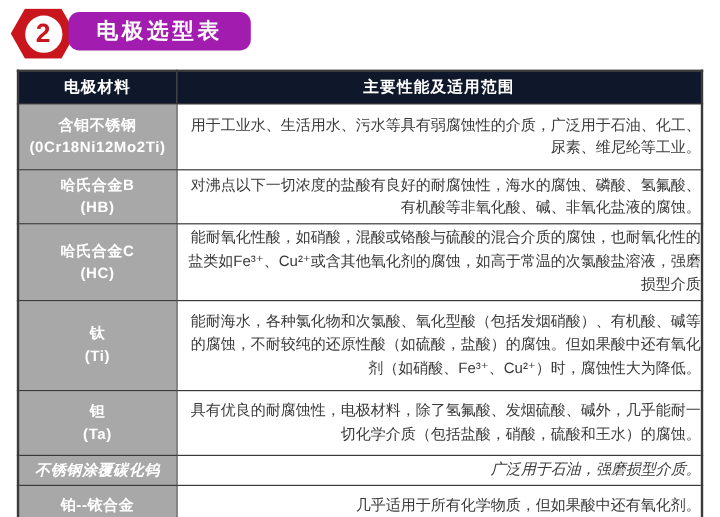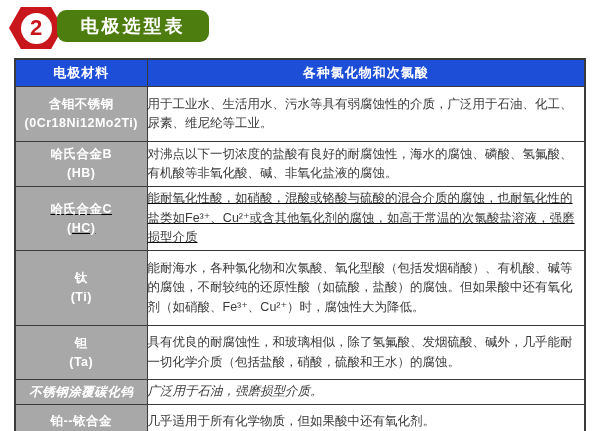--- a/index.html
+++ b/index.html
@@ -29,21 +29,21 @@
     width: 31px; height: 31px; border-radius: 50%;
     background: #ffffff;
     color: #c9161d;
     font-size: 22px; font-weight: bold;
     display: flex; align-items: center; justify-content: center;
     line-height: 1;
   }
   .pill {
     position: absolute; left: 57px; top: 10px;
     width: 152px; height: 32px;
-    background: #4d7c0f;
+    background: #a21caf;
     border-radius: 9px;
     color: #ffffff;
     font-size: 18px; font-weight: bold;
     letter-spacing: 3px;
     display: flex; align-items: center; justify-content: center;
   }
 
   
   table.sel {
     position: absolute; left: 14px; top: 58px;
@@ -51,21 +51,21 @@
     border-collapse: collapse;
     table-layout: fixed;
     border: 2px solid #3a3a3a;
   }
   table.sel th, table.sel td {
     border: 1px solid #3a3a3a;
     padding: 0;
     vertical-align: middle;
   }
   table.sel th {
-    background: #1d4ed8;
+    background: #0f172a;
     color: #ffffff;
     font-size: 13px;
     font-weight: bold;
     height: 26px;
     text-align: center;
     letter-spacing: 1px;
   }
   col.c-mat { width: 132px; }
   td.mat {
     background: #a8a8a8;
@@ -76,25 +76,25 @@
     white-space: pre-line;
     line-height: 1.5;
     letter-spacing: 0.5px;
   }
   td.desc {
     background: #ffffff;
     color: #3a3a3a;
     font-size: 12.5px;
     line-height: 1.55;
     padding: 3px 8px 3px 9px;
-    text-align: left;
+    text-align: right;
   }
   tr.r1 { height: 55px; }
   tr.r2 { height: 45px; }
-  tr.r3 { height: 64px; text-decoration: underline; }
+  tr.r3 { height: 64px; }
   tr.r4 { height: 75px; }
   tr.r5 { height: 54px; }
   tr.r6 { height: 25px; font-style: italic; }
   tr.r7 { height: 34px; }
 </style>
 </head>
 <body>
 
 <div id="stage">
 
@@ -106,21 +106,21 @@
   </div>
 
   <table class="sel">
     <colgroup>
         <col class="c-mat">
         <col>
       </colgroup>
     <thead>
       <tr>
         <th>电极材料</th>
-        <th>各种氯化物和次氯酸</th>
+        <th>主要性能及适用范围</th>
       </tr>
     </thead>
     <tbody>
       <tr class="r1">
         <td class="mat">含钼不锈钢
 (0Cr18Ni12Mo2Ti)</td>
         <td class="desc">用于工业水、生活用水、污水等具有弱腐蚀性的介质，广泛用于石油、化工、尿素、维尼纶等工业。</td>
       </tr>
       <tr class="r2">
         <td class="mat">哈氏合金B
@@ -133,21 +133,21 @@
         <td class="desc">能耐氧化性酸，如硝酸，混酸或铬酸与硫酸的混合介质的腐蚀，也耐氧化性的盐类如Fe³⁺、Cu²⁺或含其他氧化剂的腐蚀，如高于常温的次氯酸盐溶液，强磨损型介质</td>
       </tr>
       <tr class="r4">
         <td class="mat">钛
 (Ti)</td>
         <td class="desc">能耐海水，各种氯化物和次氯酸、氧化型酸（包括发烟硝酸）、有机酸、碱等的腐蚀，不耐较纯的还原性酸（如硫酸，盐酸）的腐蚀。但如果酸中还有氧化剂（如硝酸、Fe³⁺、Cu²⁺）时，腐蚀性大为降低。</td>
       </tr>
       <tr class="r5">
         <td class="mat">钽
 (Ta)</td>
-        <td class="desc">具有优良的耐腐蚀性，和玻璃相似，除了氢氟酸、发烟硫酸、碱外，几乎能耐一切化学介质（包括盐酸，硝酸，硫酸和王水）的腐蚀。</td>
+        <td class="desc">具有优良的耐腐蚀性，电极材料，除了氢氟酸、发烟硫酸、碱外，几乎能耐一切化学介质（包括盐酸，硝酸，硫酸和王水）的腐蚀。</td>
       </tr>
       <tr class="r6">
         <td class="mat">不锈钢涂覆碳化钨</td>
         <td class="desc">广泛用于石油，强磨损型介质。</td>
       </tr>
       <tr class="r7">
         <td class="mat">铂--铱合金</td>
         <td class="desc">几乎适用于所有化学物质，但如果酸中还有氧化剂。</td>
       </tr>
     </tbody>

